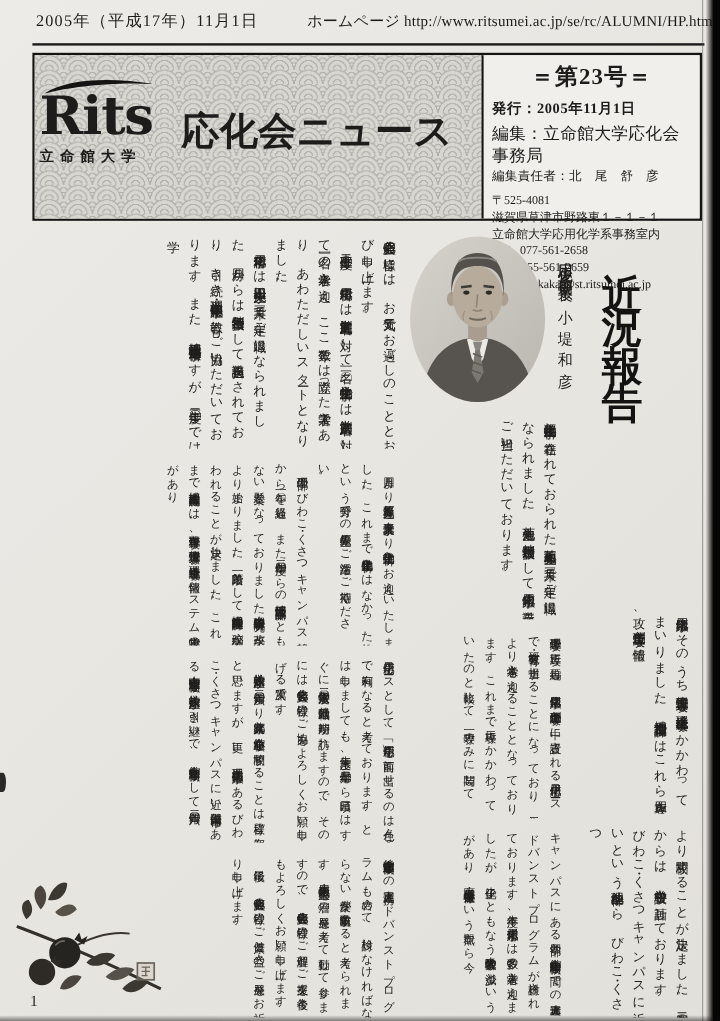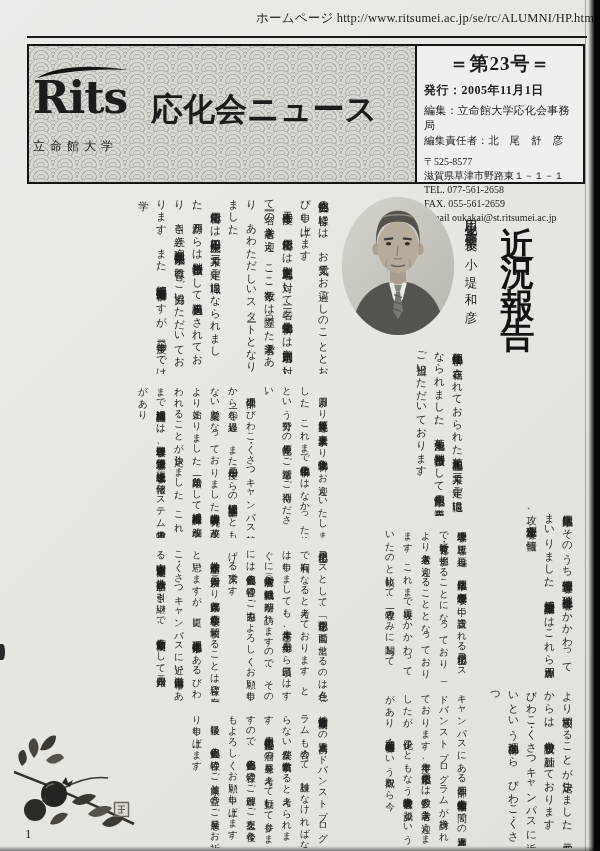--- a/index.html
+++ b/index.html
@@ -20,26 +20,26 @@
     background-color:#d8d6d1;
     background-image:
       radial-gradient(circle at 50% 100%, #d8d6d1 0 3px, #b3b1ac 3px 4px, #d8d6d1 4px 7px, #b3b1ac 7px 8px, #d8d6d1 8px 11px, #b3b1ac 11px 12px, rgba(0,0,0,0) 12px),
       radial-gradient(circle at 50% 100%, #d8d6d1 0 3px, #b3b1ac 3px 4px, #d8d6d1 4px 7px, #b3b1ac 7px 8px, #d8d6d1 8px 11px, #b3b1ac 11px 12px, rgba(0,0,0,0) 12px);
     background-size:24px 12px;
     background-position:0 0,12px 6px;
   }
   .rits{position:absolute;left:4px;top:30px;width:110px;text-align:left;}
   .rits-word{font-size:44px;font-weight:bold;line-height:1;letter-spacing:-1px;font-family:"DejaVu Serif","Liberation Serif",serif;}
   .rits-swoosh{position:absolute;left:2px;top:-12px;}
-  .rits-sub{margin-top:18px;font-size:12px;letter-spacing:5px;font-weight:normal;white-space:nowrap;}
+  .rits-sub{margin-top:2px;font-size:12px;letter-spacing:5px;font-weight:bold;white-space:nowrap;}
   .mast-title{position:absolute;left:122px;top:42px;font-size:32px;font-weight:bold;letter-spacing:0px;white-space:nowrap;}
-  .mast-right{width:168px;flex:0 0 auto;background:#f0efeb;border-left:2px solid #151413;box-sizing:border-box;padding:5px 7px 4px 7px;display:flex;flex-direction:column;}
+  .mast-right{width:182px;flex:0 0 auto;background:#f0efeb;border-left:2px solid #151413;box-sizing:border-box;padding:5px 7px 4px 7px;display:flex;flex-direction:column;}
   .issue{font-size:19px;font-weight:bold;text-align:center;letter-spacing:1px;}
   .publish{font-size:12px;font-weight:bold;text-align:left;margin-top:5px;letter-spacing:.5px;}
-  .edit{font-size:11px;margin-top:4px;letter-spacing:.2px;}
+  .edit{font-size:14px;margin-top:4px;letter-spacing:.2px;}
   .edit2{font-size:10.5px;margin-top:1px;letter-spacing:.2px;}
   .addr{margin-top:7px;font-size:10px;line-height:1.4;}
   .addr .c{}
   
   .art-title{
     position:absolute;left:494px;top:200px;height:280px;
     writing-mode:vertical-rl;font-size:34px;font-weight:bold;letter-spacing:30px;color:#141312;
   }
   .art-byline{
     position:absolute;left:462px;top:208px;height:300px;
@@ -70,42 +70,44 @@
   .scan-right::before{content:"";position:absolute;left:-3px;top:0;width:1px;height:100%;background:rgba(80,78,74,.45);}
   .scan-bottom{position:absolute;left:0;bottom:0;width:100%;height:5px;
     background:linear-gradient(to top,rgba(10,10,10,.5),rgba(10,10,10,0));}
   .scan-speck{position:absolute;left:0;top:644px;width:5px;height:16px;background:#2a2927;border-radius:0 60% 60% 0;}
 </style>
 </head>
 <body>
 
 <div class="page">
 
+  <div class="hdr-date">2005年（平成17年）11月1日</div>
   <div class="hdr-home">ホームページ http://www.ritsumei.ac.jp/se/rc/ALUMNI/HP.html</div>
   <div class="hdr-rule"></div>
 
   <div class="mast">
     <div class="mast-left">
       <div class="rits">
         <svg class="rits-swoosh" width="96" height="16" viewBox="0 0 96 16">
           <path d="M2,14 C20,2 55,0 93,6 C60,4 24,8 2,14 Z" fill="#151413"></path>
         </svg>
         <div class="rits-word">Rits</div>
         <div class="rits-sub">立命館大学</div>
       </div>
       <div class="mast-title">応化会ニュース</div>
     </div>
     <div class="mast-right">
       <div class="issue">＝第23号＝</div>
       <div class="publish">発行：2005年11月1日</div>
       <div class="edit">編集：立命館大学応化会事務局</div>
       <div class="edit2">編集責任者：北　尾　舒　彦</div>
       <div class="addr">
-        <div>〒525-8577</div>
+        <div>〒525-4081</div>
         <div>滋賀県草津市野路東１－１－１</div>
+        <div>立命館大学応用化学系事務室内</div>
         <div class="c">TEL. 077-561-2658</div>
         <div class="c">FAX. 055-561-2659</div>
         <div class="c">e-mail oukakai@st.ritsumei.ac.jp</div>
       </div>
     </div>
   </div>
 
   <div class="art-title">近況報告</div>
   <div class="art-byline">応用化学系前期学系長　小　堤　和　彦</div>
 

